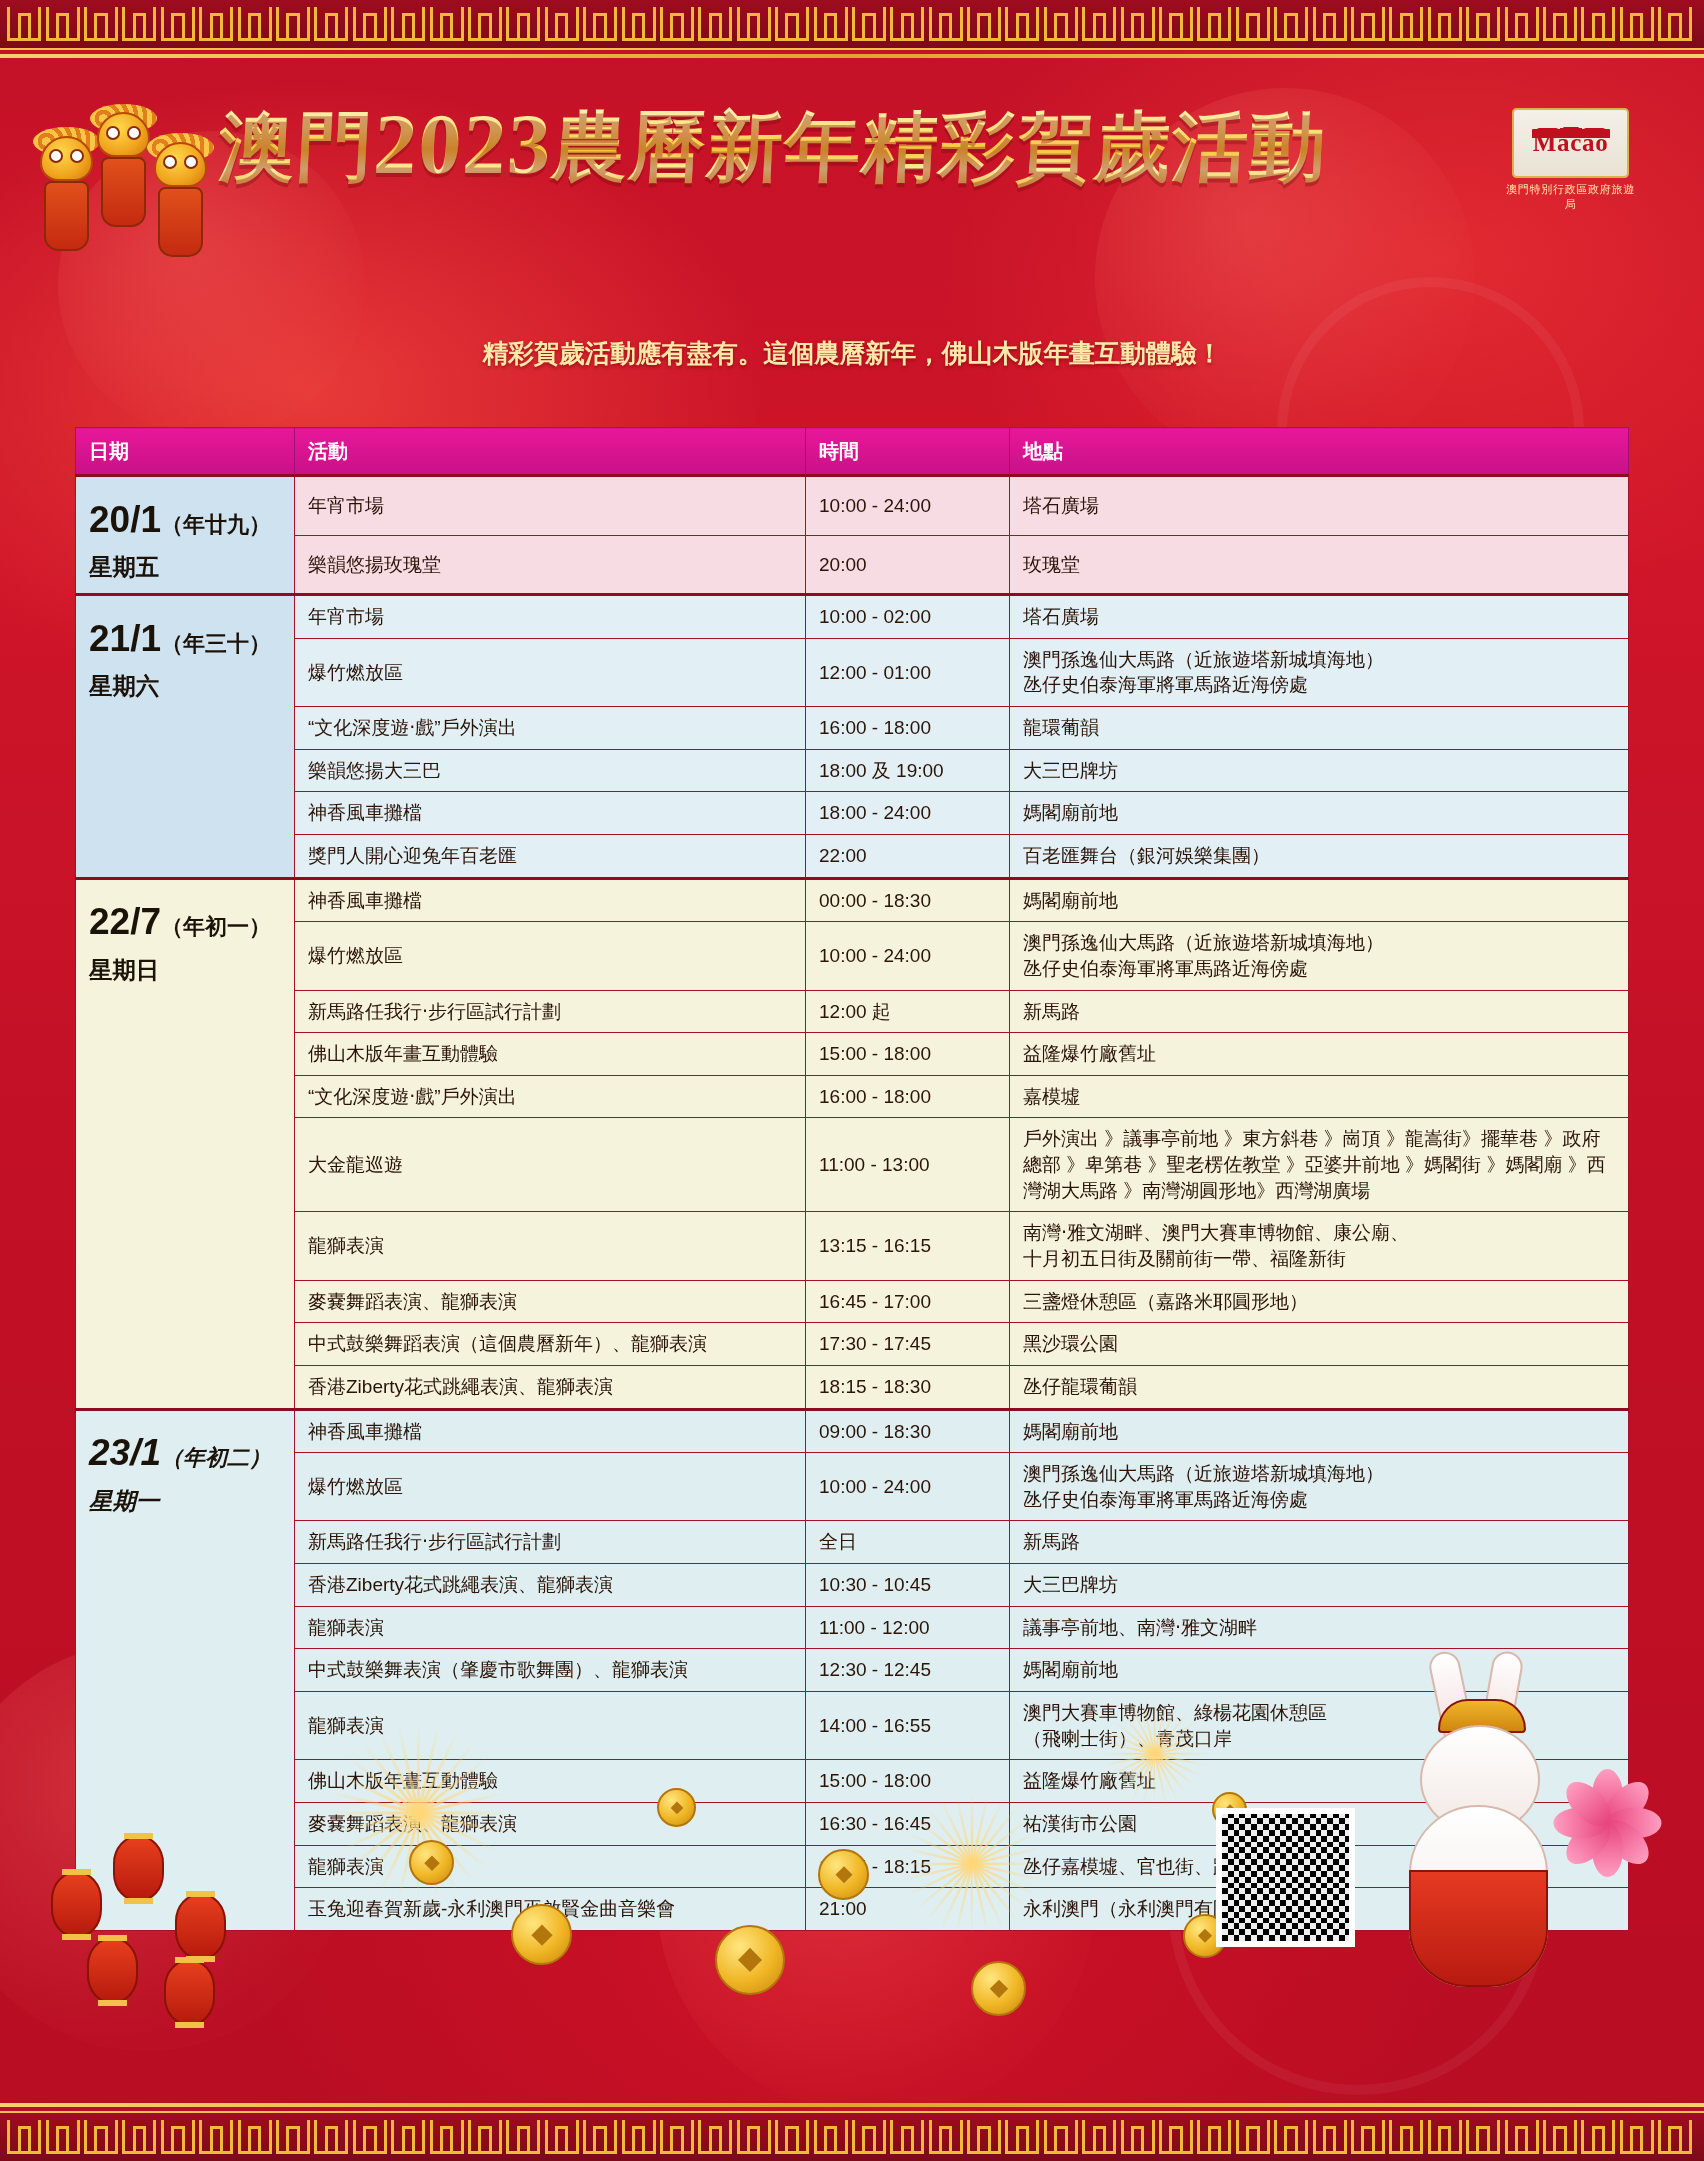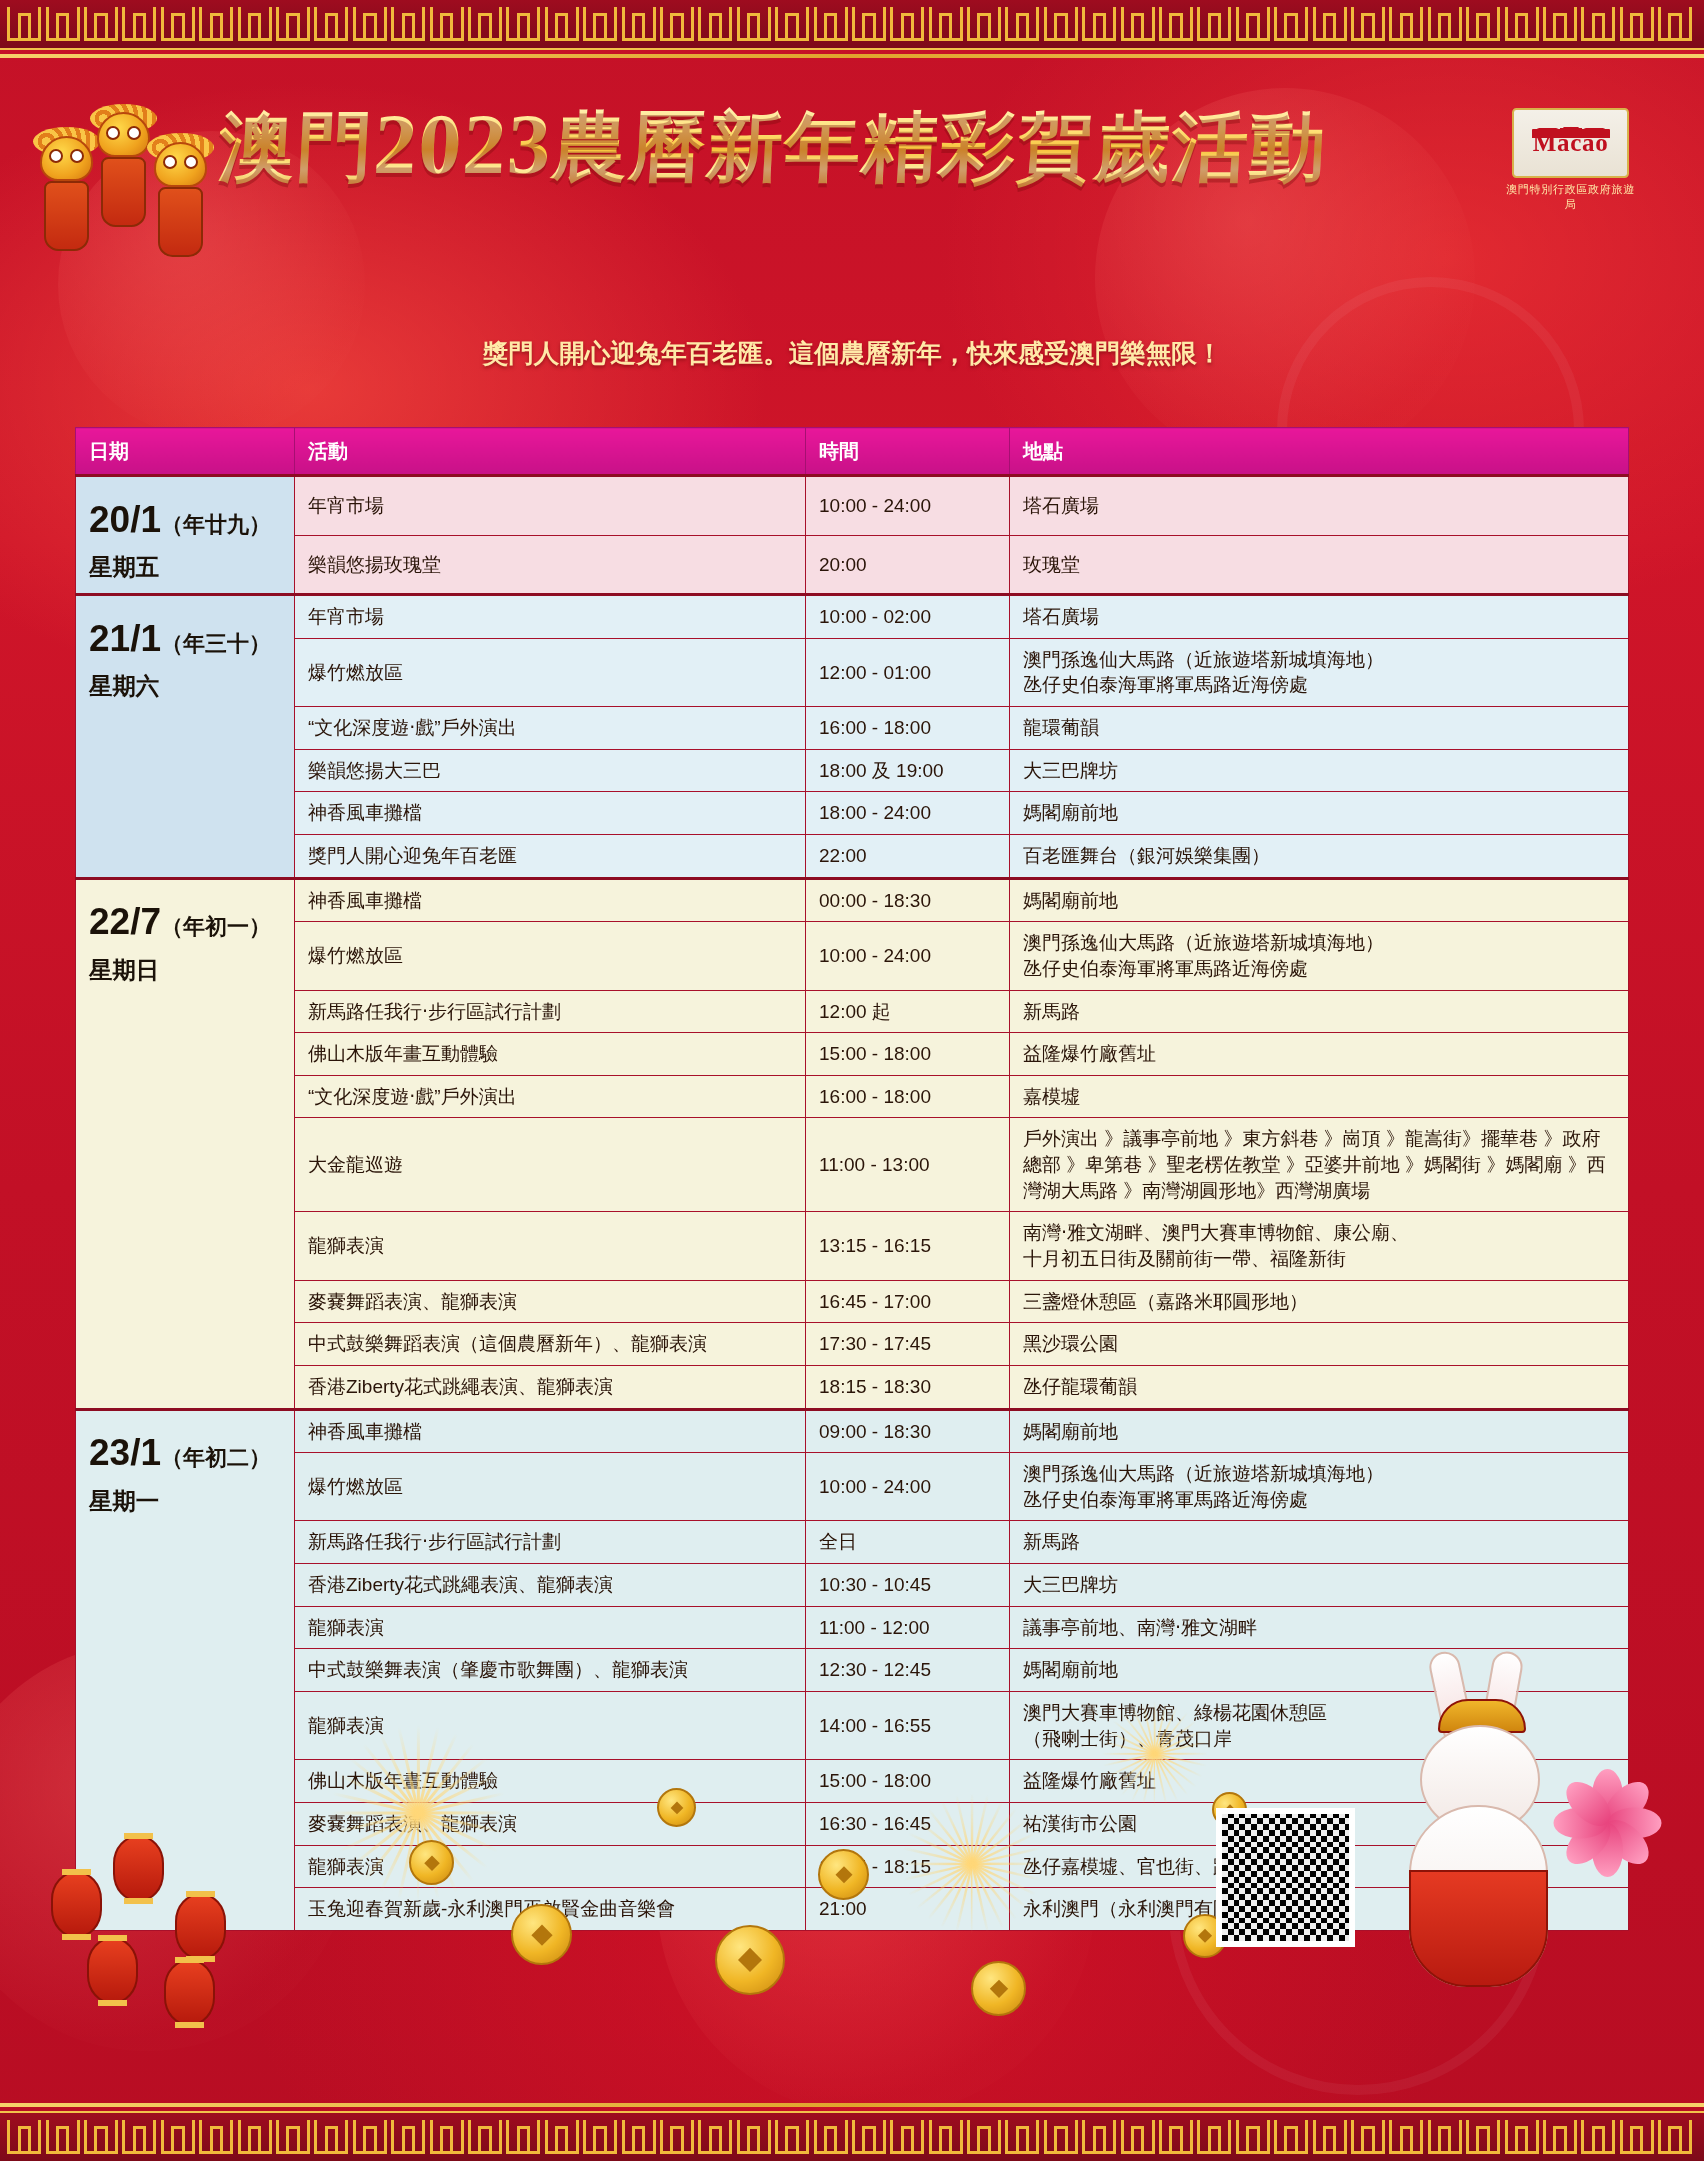--- a/index.html
+++ b/index.html
@@ -138,21 +138,21 @@
   td.date-cell .dnum { font-size:37px; }
   td.date-cell .dsmall { font-size:22px; }
   td.date-cell .dow { display:block; font-size:23.4px; margin-top:2.9px; }
   .g1 td { background:#f7dde3; }
   .g1 td.date-cell { background:#cfe2ef; }
   .g2 td { background:#e2f0f6; }
   .g2 td.date-cell { background:#cfe2ef; }
   .g3 td { background:#f6f3dc; }
   .g3 td.date-cell { background:#f6f3dc; }
   .g4 td { background:#dfeef0; }
-  .g4 td.date-cell { background:#dfeef0; }
+  .g4 td.date-cell { background:#dfeef0;font-style:italic; }
   tr.group-start td { border-top:3.6px solid #8d0c22; }
 
   
   .bottom-art { position:absolute; left:0; bottom:57px; width:1705px; height:467px; overflow:hidden; }
   .firework { position:absolute; width:219px; height:219px; }
   .firework span {
     position:absolute; left:50%; top:50%; width:2.9px; height:88px;
     background:linear-gradient(180deg, rgba(255,215,120,0.9), rgba(255,160,60,0));
     transform-origin: 50% 0;
   }
@@ -308,21 +308,21 @@
 
     <div class="logo-box">
       <div class="logo-mark">
         <span class="lotus">Macao</span>
       </div>
       <div class="logo-caption">澳門特別行政區政府旅遊局</div>
     </div>
   </div>
 
   <div class="subtitle">
-    <div>獎門人開心迎兔年百老匯。這個農曆新年，快來感受澳門樂無限！</div>
+    <div>精彩賀歲活動應有盡有。這個農曆新年，佛山木版年畫互動體驗！</div>
   </div>
 
   <div class="table-wrap">
     <table>
       <colgroup>
         <col class="c-date">
           <col class="c-act">
           <col class="c-time">
           <col class="c-ven">
       </colgroup>

